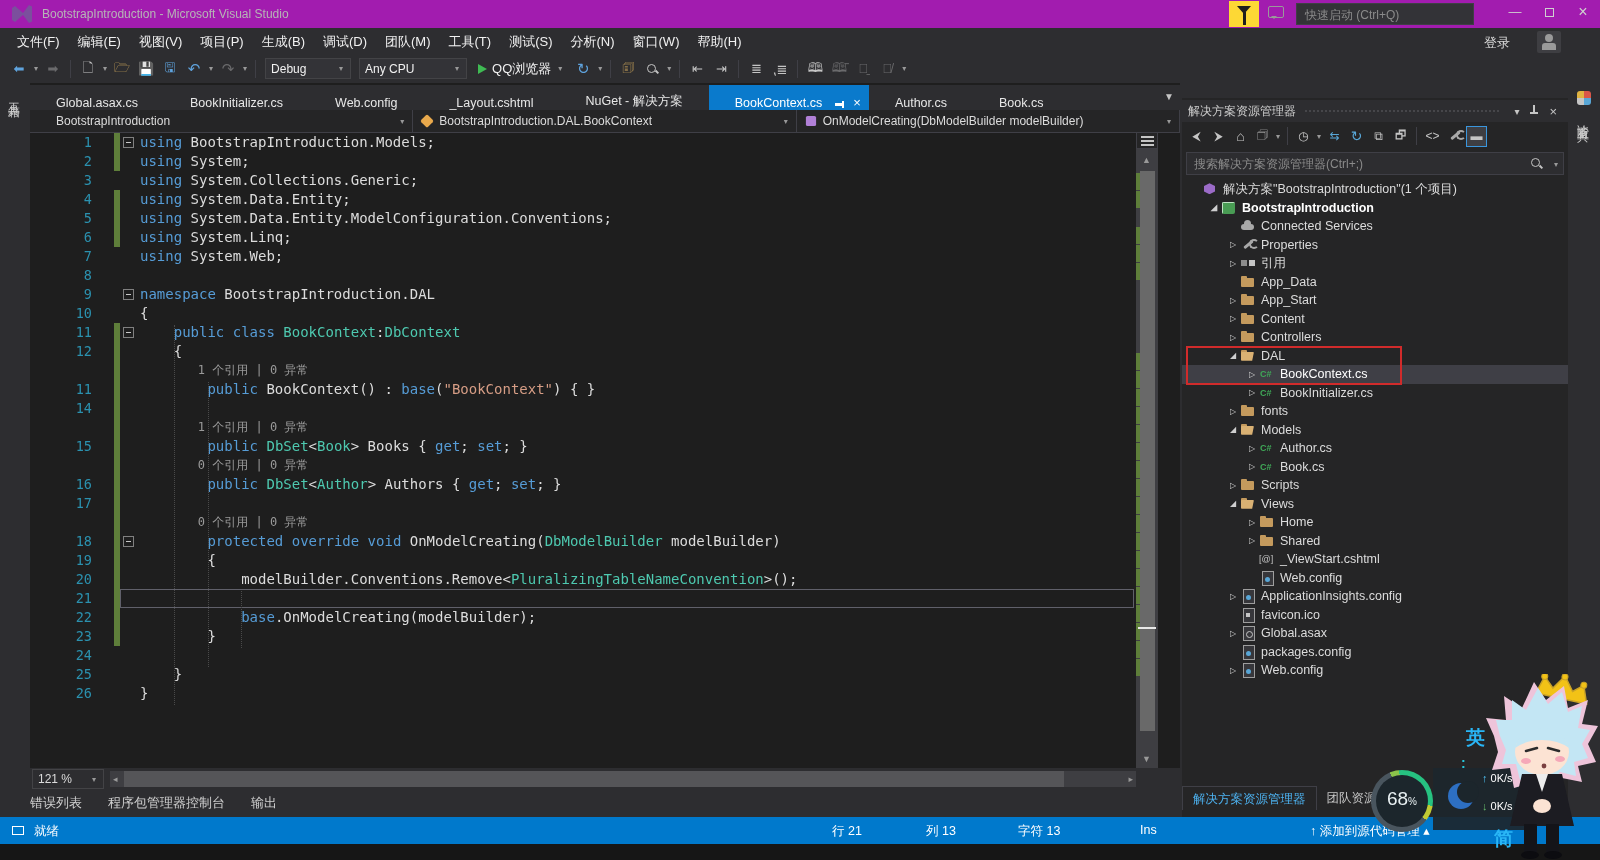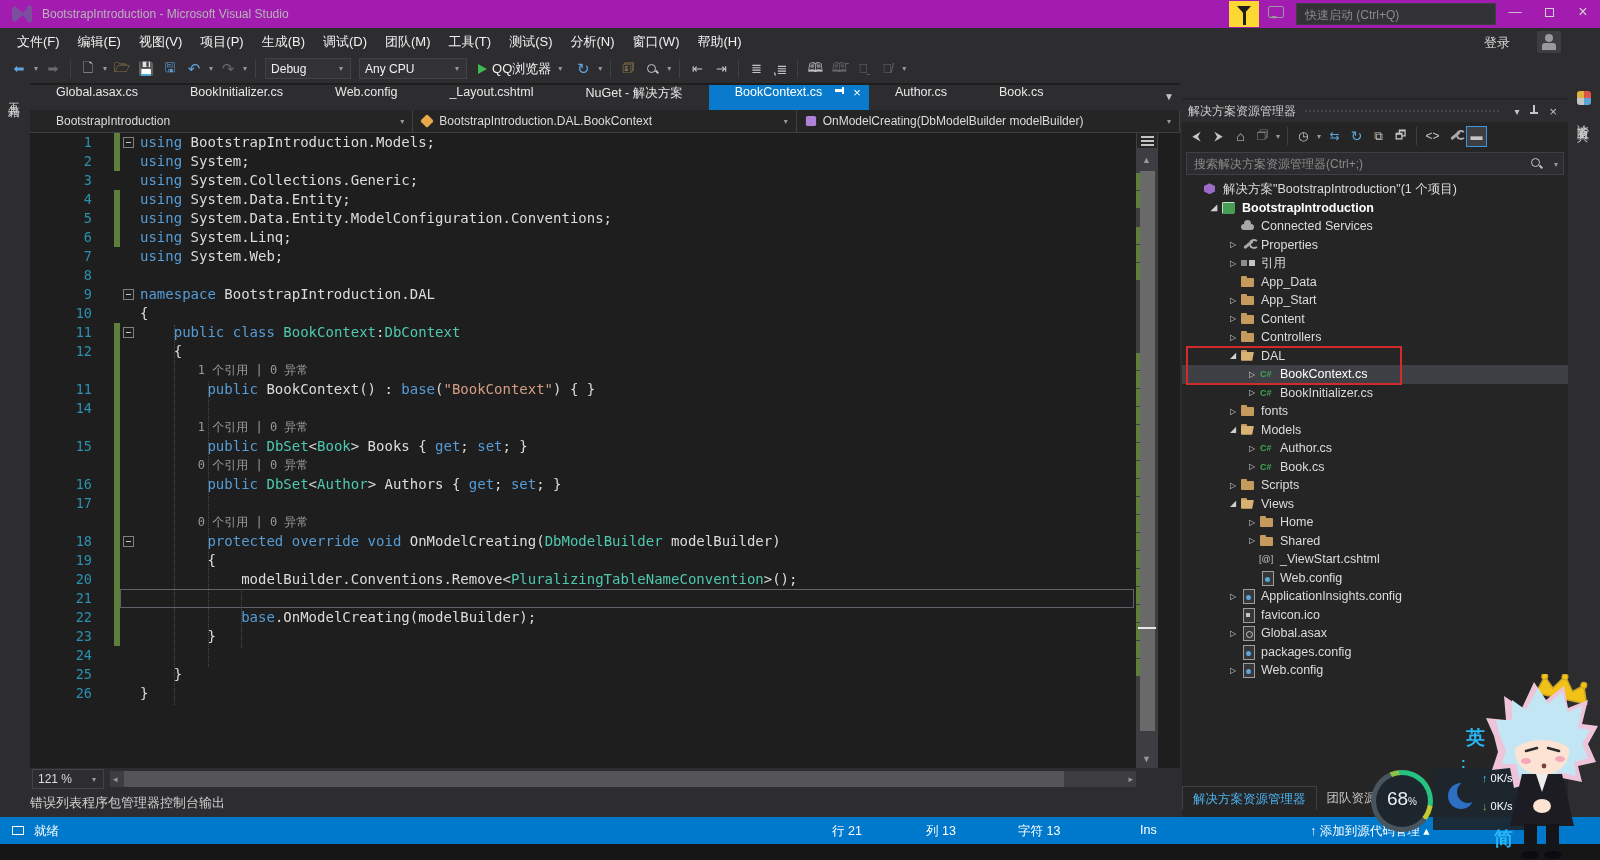--- a/index.html
+++ b/index.html
@@ -11,21 +11,21 @@
   .titlebar { position:absolute; left:0; top:0; width:1600px; height:28px; background:#a21caf;padding-left:30px; }
   .vslogo { position:absolute; left:12px; top:4px; width:20px; height:20px; background:#7b4f9d;
     clip-path:polygon(0 20%,15% 10%,55% 45%,85% 5%,100% 12%,100% 88%,85% 95%,55% 55%,15% 90%,0 80%); }
   .wtitle { position:absolute; left:42px; top:7px; font-size:12px; color:#b6b6b6; }
   .filter-btn { position:absolute; left:1229px; top:1px; width:30px; height:26px; background:#fdd835; }
   .filter-btn .funnel { position:absolute; left:8px; top:5px; width:0; height:0;
     border-left:7px solid transparent; border-right:7px solid transparent; border-top:8px solid #1e1e1e; }
   .filter-btn .funnel::after { content:""; position:absolute; left:-1.5px; top:-2px; width:3px; height:13px; background:#1e1e1e; }
   .feedback { position:absolute; left:1268px; top:6px; width:16px; height:12px; border:1.5px solid #999; border-radius:2px; }
   .feedback::after { content:""; position:absolute; left:2px; bottom:-5px; border:3px solid transparent; border-top-color:#999; }
-  .quick { position:absolute; left:1296px; top:3px; width:200px; height:22px; background:#333337;
+  .quick { position:absolute; left:1296px; top:3px; width:178px; height:22px; background:#333337;
     border:1px solid #3f3f46; color:#8a8a8a; font-size:12px; padding:3px 24px 0 8px; }
   .mag { position:relative; display:inline-block; width:12px; height:12px; }
   .mag::before { content:""; position:absolute; left:1px; top:1px; width:7px; height:7px; border:1.6px solid #c5c5c5; border-radius:50%; }
   .mag::after { content:""; position:absolute; left:8.5px; top:8.5px; width:4px; height:1.8px; background:#c5c5c5; transform:rotate(45deg); }
   .winbtn { position:absolute; top:0; width:34px; height:26px; color:#d0d0d0; text-align:center; font-size:13px; line-height:24px; }
   .maxbox { display:inline-block; width:9px; height:9px; border:1.5px solid #d0d0d0; margin-top:8px; }
   .signin { position:absolute; left:1484px; top:34px; color:#dcdcdc; font-size:13px;font-family:Liberation Mono, monospace; }
   .avatar { position:absolute; left:1537px; top:31px; width:24px; height:22px; background:#3e3e42; border-radius:2px; }
   .avatar::before { content:""; position:absolute; left:8px; top:3px; width:8px; height:8px; border-radius:50%; background:#9a9a9a; }
   .avatar::after { content:""; position:absolute; left:5px; top:12px; width:14px; height:7px; border-radius:3px 3px 0 0; background:#9a9a9a; }
@@ -52,21 +52,21 @@
   
   .strip { position:absolute; top:83px; bottom:16px; background:#2d2d30; color:#d0d0d0; font-size:12px; }
   .strip-left { left:0; width:30px; }
   .strip-right { left:1568px; width:32px; }
   .vtext { writing-mode:vertical-rl; letter-spacing:2px; margin:10px auto 0 auto; display:block; width:14px; color:#cccccc; }
   .diag-ic { width:14px; height:14px; margin:8px auto 4px auto; background:conic-gradient(#d95649 0 25%, #58a6d6 25% 50%, #c5c5c5 50% 75%, #e0b341 75%); border-radius:3px; }
 
   
   .egroup { position:absolute; left:30px; top:83px; width:1150px; height:707px; background:#1e1e1e; }
   .tabbar { position:absolute; left:0; top:2px; width:1150px; height:25px; background:#2d2d30; display:flex; }
-  .tab { height:25px; padding:0 26px; font-size:12.5px; color:#e8e8e8; display:flex; align-items:flex-start; white-space:nowrap; }
+  .tab { height:25px; padding:0 26px; font-size:12.5px; color:#e8e8e8; display:flex; align-items:flex-end; white-space:nowrap; }
   .tab.active { background:#0a7acc; color:#fff; padding-right:8px; }
   .tab .pin { display:inline-block; width:11px; height:11px; margin-left:12px; position:relative; }
   .tab .pin::before { content:""; position:absolute; left:1px; top:4px; width:7px; height:3px; background:#fff; }
   .tab .pin::after { content:""; position:absolute; left:8px; top:2px; width:2px; height:7px; background:#fff; }
   .tab .x { margin-left:8px; color:#fff; font-size:13px; }
   .tab-overflow { position:absolute; right:6px; top:8px; color:#c5c5c5; font-size:10px; }
 
   
   .navbar { position:absolute; left:0; top:27px; width:1150px; height:23px; background:#2d2d30; display:flex; border-bottom:1px solid #3f3f46; }
   .crumb { flex:1; display:flex; align-items:center; gap:6px; padding:0 8px; border-right:1px solid #3f3f46;
@@ -102,21 +102,21 @@
 
   
   .hrow { position:absolute; left:0; top:685px; width:1150px; height:22px; background:#2d2d30; }
   .zoom-combo { position:absolute; left:2px; top:1px; width:72px; height:20px; background:#2d2d30; border:1px solid #434346;
     color:#dcdcdc; font-size:12px; display:flex; align-items:center; justify-content:space-between; padding:0 5px; }
   .htrack { position:absolute; left:80px; top:3px; width:1026px; height:16px; background:#3e3e42; }
   .htrack .harr { position:absolute; top:3px; color:#999; font-size:9px; }
   .hthumb { position:absolute; left:14px; top:0; height:16px; width:940px; background:#555558; }
 
   
-  .panel-tabs { position:absolute; left:30px; top:790px; height:26px; display:flex; align-items:center; }
+  .panel-tabs { position:absolute; left:30px; top:790px; height:26px; display:flex; gap:26px; align-items:center; }
   .panel-tab { color:#cfcfcf; font-size:13px; }
 
   
   .solution { position:absolute; left:1182px; top:83px; width:386px; height:724px; background:#252526;margin-top:15px; }
   .sol-header { position:absolute; left:0; top:2px; width:386px; height:22px; background:#2d2d30; color:#cccccc;
     font-size:12px; display:flex; align-items:center; padding:0 6px; }
   .sol-header .dots { flex:1; height:5px; margin:0 8px;
     background-image:radial-gradient(#46464a 1px, transparent 1px); background-size:4px 4px; }
   .hbtn { color:#c5c5c5; font-size:10px; padding:0 5px; }
   .pinic { display:inline-block; width:10px; height:10px; position:relative; }

